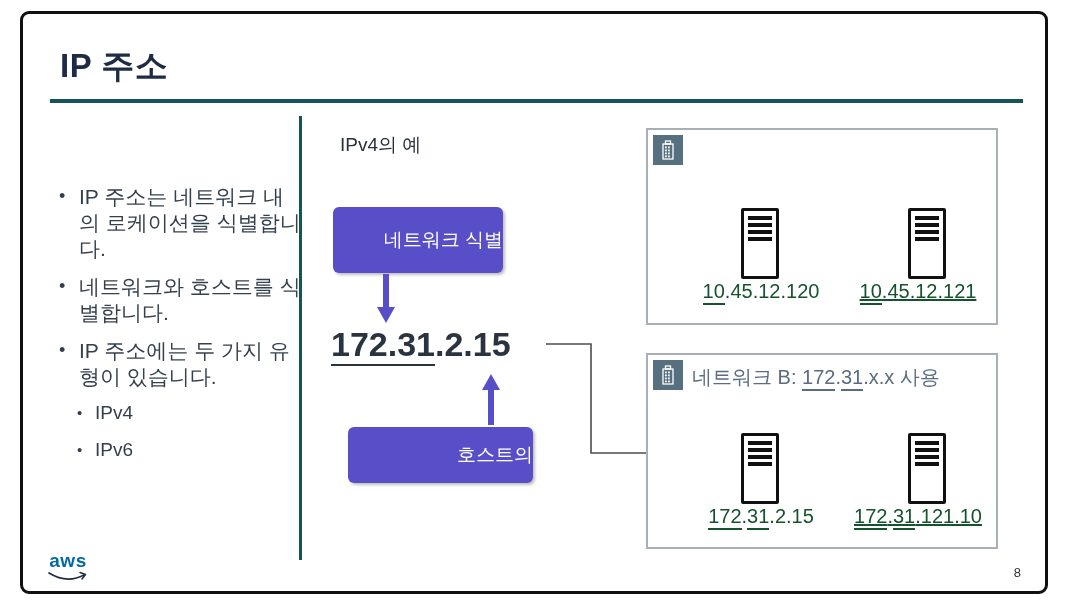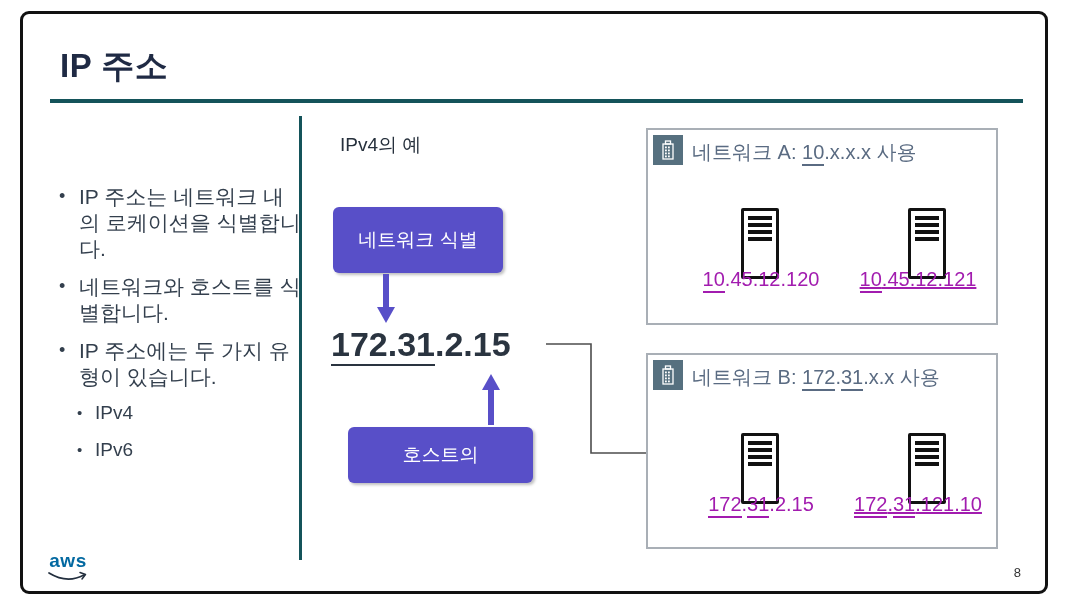--- a/index.html
+++ b/index.html
@@ -16,39 +16,39 @@
   .bullets{left:36px;top:170px;width:244px;color:#333F4D;}
   .bullet{display:flex;margin-bottom:12px;font-size:21px;line-height:1.24;}
   .bullet .dot{width:20px;flex:0 0 20px;font-size:18px;padding-top:1px;}
   .subbullets{margin-top:10px;}
   .subbullet{display:flex;font-size:19px;line-height:1.2;margin:0 0 14px 18px;}
   .subbullet .dot{width:18px;flex:0 0 18px;font-size:15px;padding-top:2px;}
 
   
   .example-label{left:317px;top:118px;font-size:19px;color:#26303C;}
   .pbox{background:#584FC8;border-radius:6px;color:#fff;display:flex;flex-direction:column;
-        align-items:center;justify-content:center;text-align:center;font-size:19px;line-height:1.3;
+        align-items:flex-end;justify-content:center;text-align:center;font-size:19px;line-height:1.3;
         box-shadow:2px 2px 3px rgba(0,0,0,.25);}
   .pbox1{left:310px;top:193px;width:170px;height:66px;}
   .pbox2{left:325px;top:413px;width:185px;height:56px;}
   .big-ip{left:308px;top:311px;font-size:34px;font-weight:700;color:#2A3440;white-space:nowrap;}
   .u{border-bottom:2px solid currentColor;padding-bottom:1px;}
 
   
   .netbox{width:352px;background:#fff;border:2px solid #A9AFB6;box-sizing:border-box;}
   .netbox-a{left:623px;top:114px;height:197px;}
   .netbox-b{left:623px;top:339px;height:196px;}
   .net-icon{left:5px;top:5px;width:30px;height:30px;background:#56707F;display:flex;
             align-items:center;justify-content:center;}
   .net-title{left:44px;top:9px;font-size:20px;color:#5A6B82;white-space:nowrap;}
   .server{width:32px;height:60px;border:3px solid #111;border-radius:2px;background:#fff;padding-top:5px;box-sizing:content-box;}
   .server .bar{height:4px;background:#111;margin:0 4px 3px 4px;}
   .srv1{left:93px;top:78px;}
   .srv2{left:260px;top:78px;}
-  .srv-label{top:138px;width:170px;text-align:center;font-size:20px;color:#a21caf;white-space:nowrap;}
+  .srv-label{top:150px;width:170px;text-align:center;font-size:20px;color:#14532d;white-space:nowrap;}
   .lbl1{left:28px;}
   .lbl2{left:185px;text-decoration:underline;}
 
   .overlay{left:0;top:0;width:1028px;height:583px;pointer-events:none;}
 
   .aws-logo{left:22px;top:537px;width:46px;text-align:center;color:#0369a1;}
   .aws-logo .t{font-size:19px;font-weight:700;letter-spacing:.5px;line-height:1;}
   .page-num{right:24px;top:551px;font-size:13px;color:#333;}
 </style>
 </head>
@@ -126,21 +126,20 @@
             <rect x="14" y="7.5" width="0" height="0"></rect>
           <rect x="8" y="10.5" width="1.8" height="1.8"></rect>
             <rect x="11" y="10.5" width="1.8" height="1.8"></rect>
           <rect x="8" y="13.5" width="1.8" height="1.8"></rect>
             <rect x="11" y="13.5" width="1.8" height="1.8"></rect>
           <rect x="8" y="16.5" width="1.8" height="1.8"></rect>
             <rect x="11" y="16.5" width="1.8" height="1.8"></rect>
         </g>
       </svg>
     </div>
-    <div class="abs net-title"><span>네트워크 A: </span><span class="u">10</span><span>.x.x.x 사용</span></div>
     <div class="abs server srv1">
       <div class="bar"></div>
         <div class="bar"></div>
         <div class="bar"></div>
         <div class="bar"></div>
     </div>
     <div class="abs server srv2">
       <div class="bar"></div>
         <div class="bar"></div>
         <div class="bar"></div>

